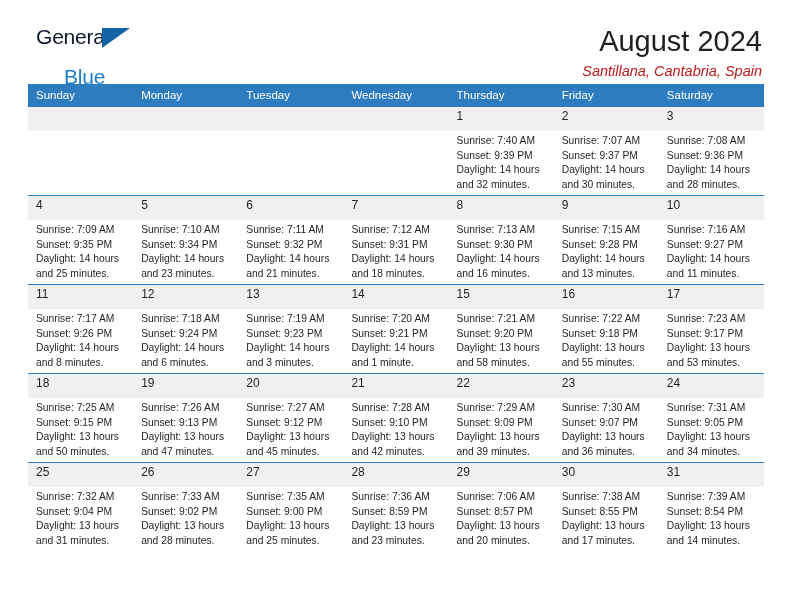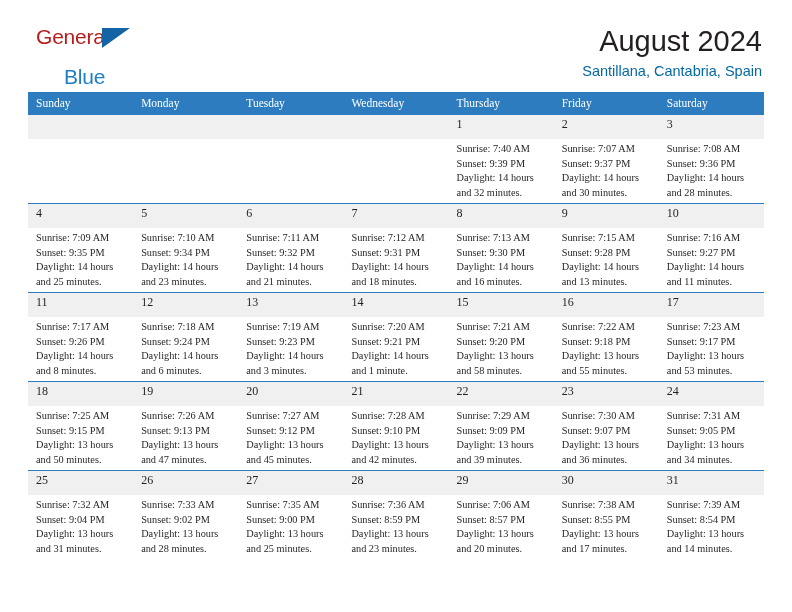--- a/index.html
+++ b/index.html
@@ -33,21 +33,21 @@
   }
   .logo {
     position: relative;
     width: 112px;
     padding-left: 8px;
     line-height: 1;
     user-select: none;
   }
   .logo-general {
     font-size: 21px;
-    color: #b91c1c;
+    color: #0f172a;
     letter-spacing: -0.2px;
     display: block;
   }
   .logo-blue {
     font-size: 21px;
     color: #1f7fc4;
     display: block;
     margin-top: 19px;
     margin-left: 28px;
     letter-spacing: -0.2px;
@@ -68,32 +68,32 @@
   .cal-title {
     font-size: 29px;
     font-weight: normal;
     color: #231f20;
     line-height: 1.08;
     white-space: nowrap;
     text-align: right;
   }
   .cal-subtitle {
     font-size: 14.5px;
-    color: #0369a1;
+    color: #b91c1c;
     margin-top: 6px;
     white-space: nowrap;
+    font-style: italic;
   }
 
   
   .calendar {
     width: 736px;
     border-collapse: collapse;
     table-layout: fixed;
-    margin-top: 20px;
-    font-family: Liberation Serif, serif;
+    margin-top: 12px;
   }
   .calendar th {
     background: #2e7cc0;
     color: #ffffff;
     font-size: 11.5px;
     font-weight: normal;
     text-align: left;
     padding: 5px 0 5px 8px;
     height: 20px;
     box-sizing: border-box;

